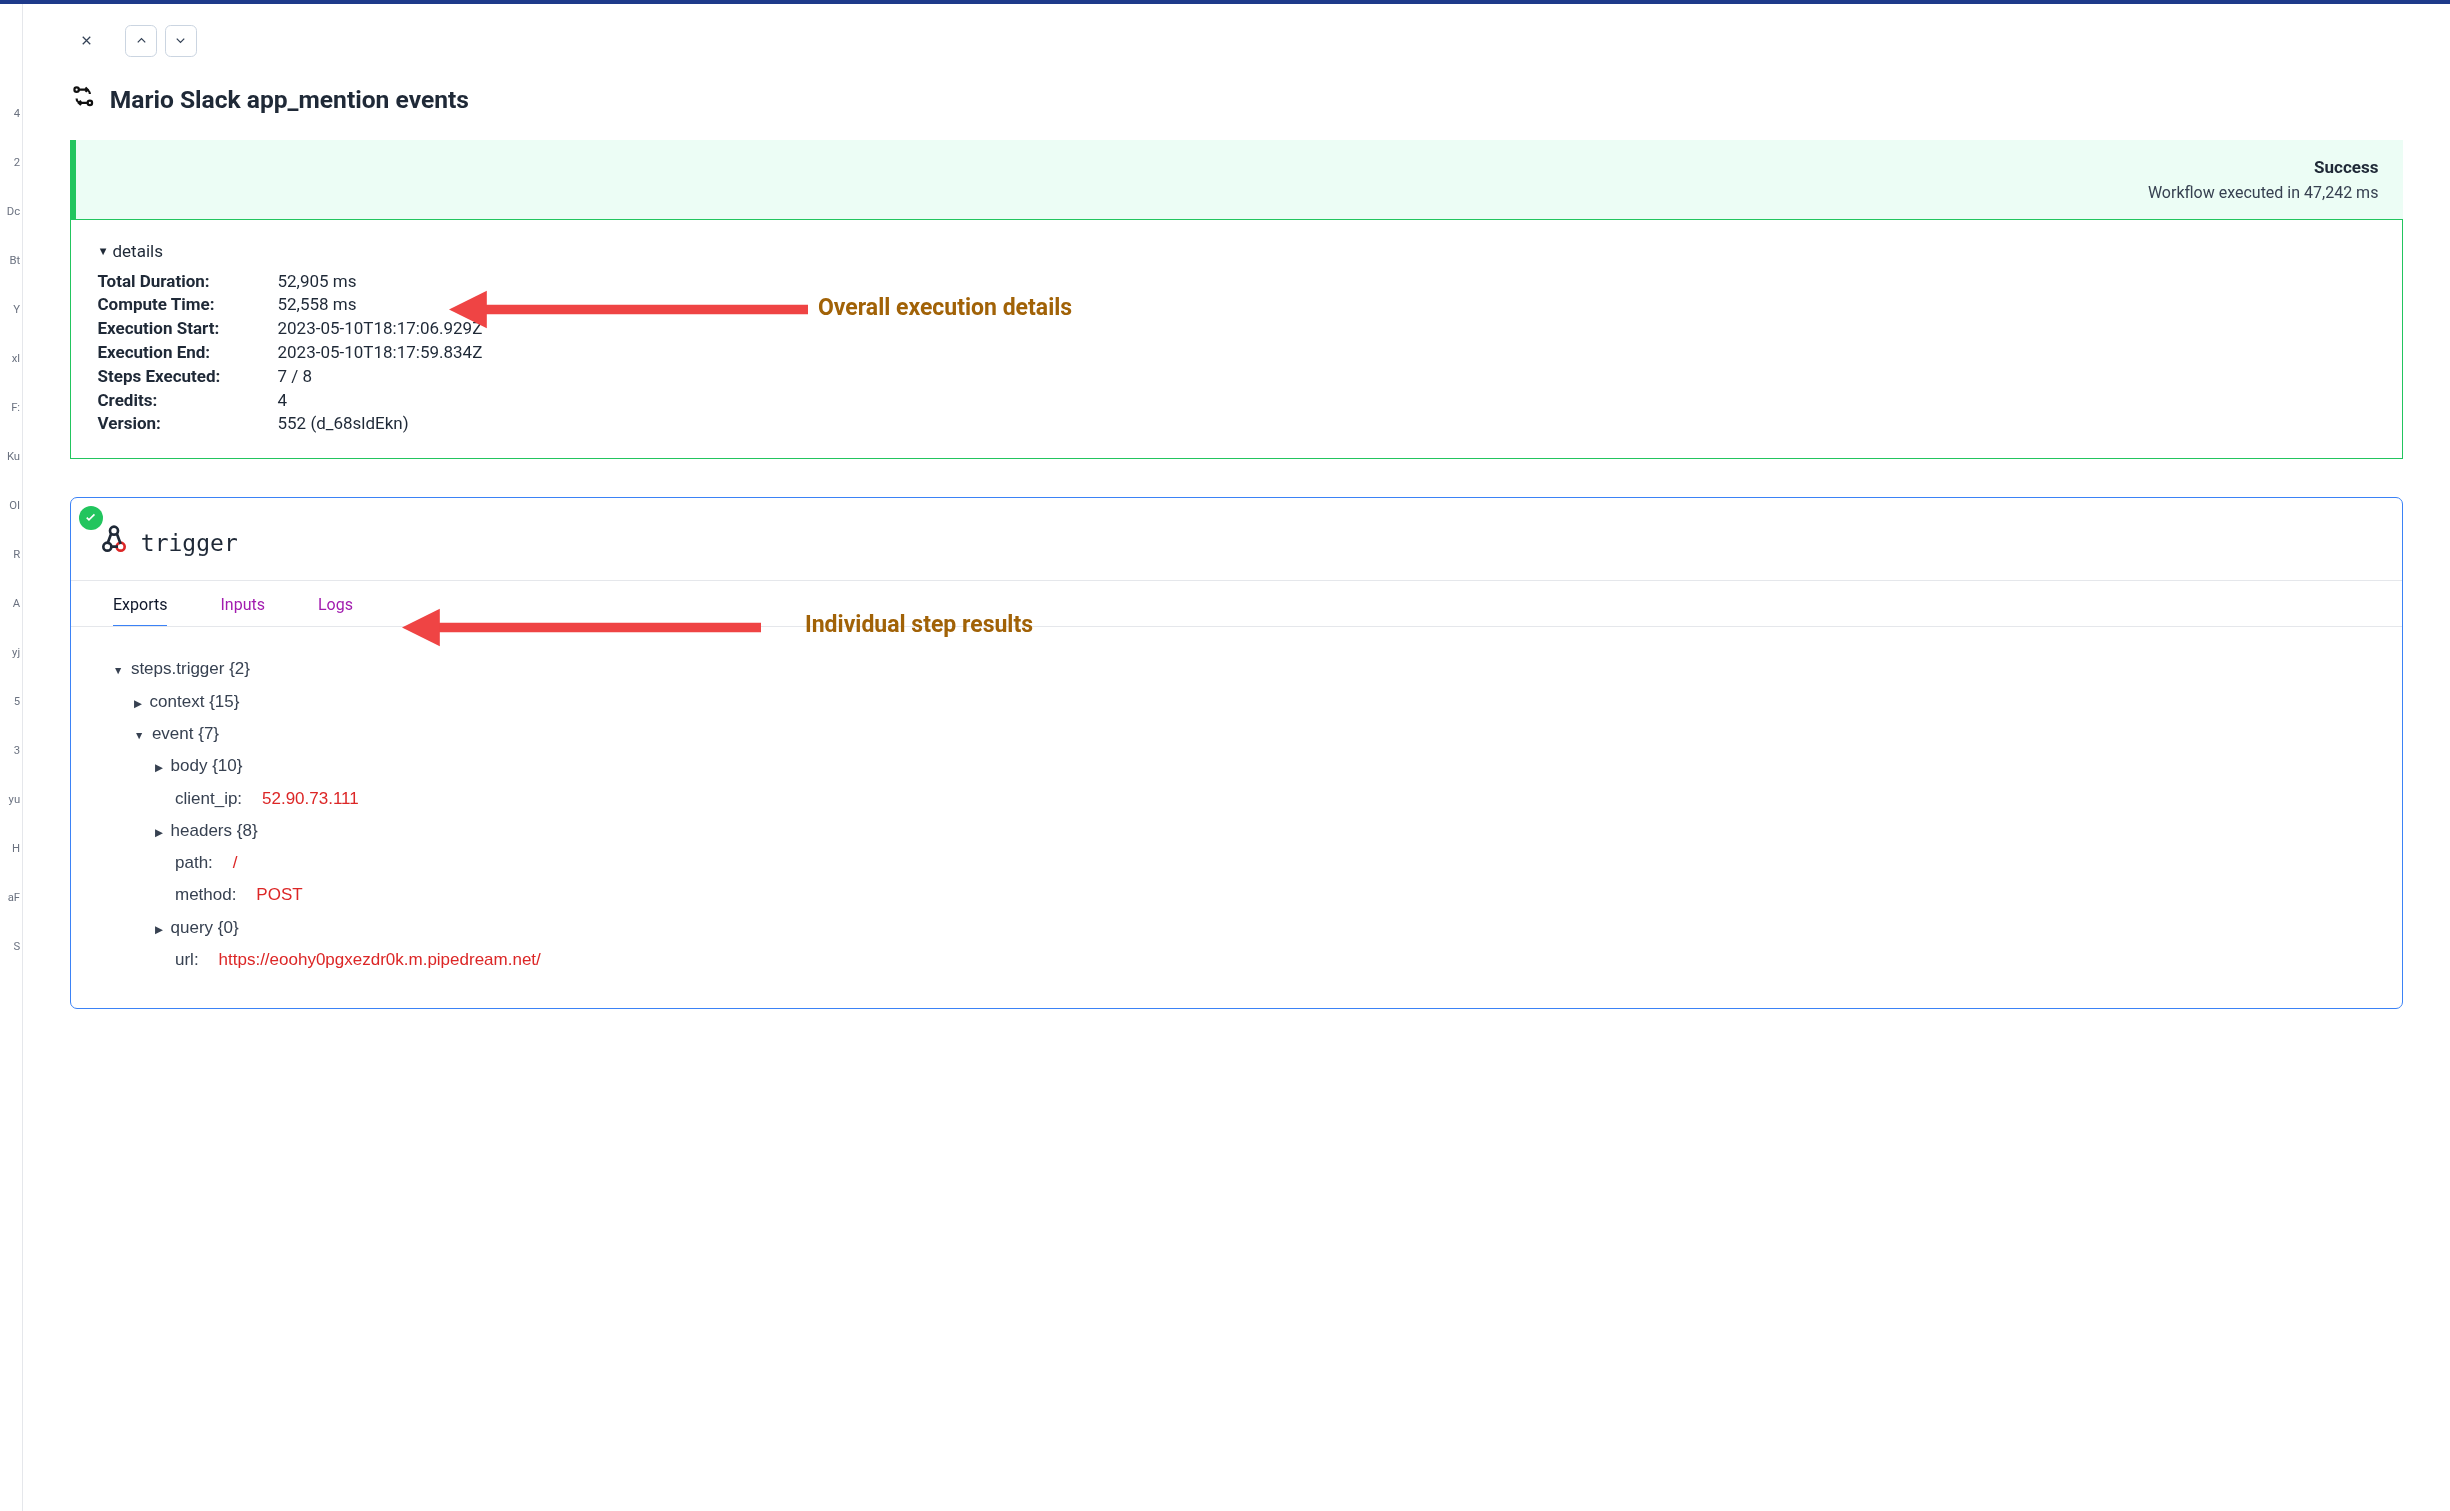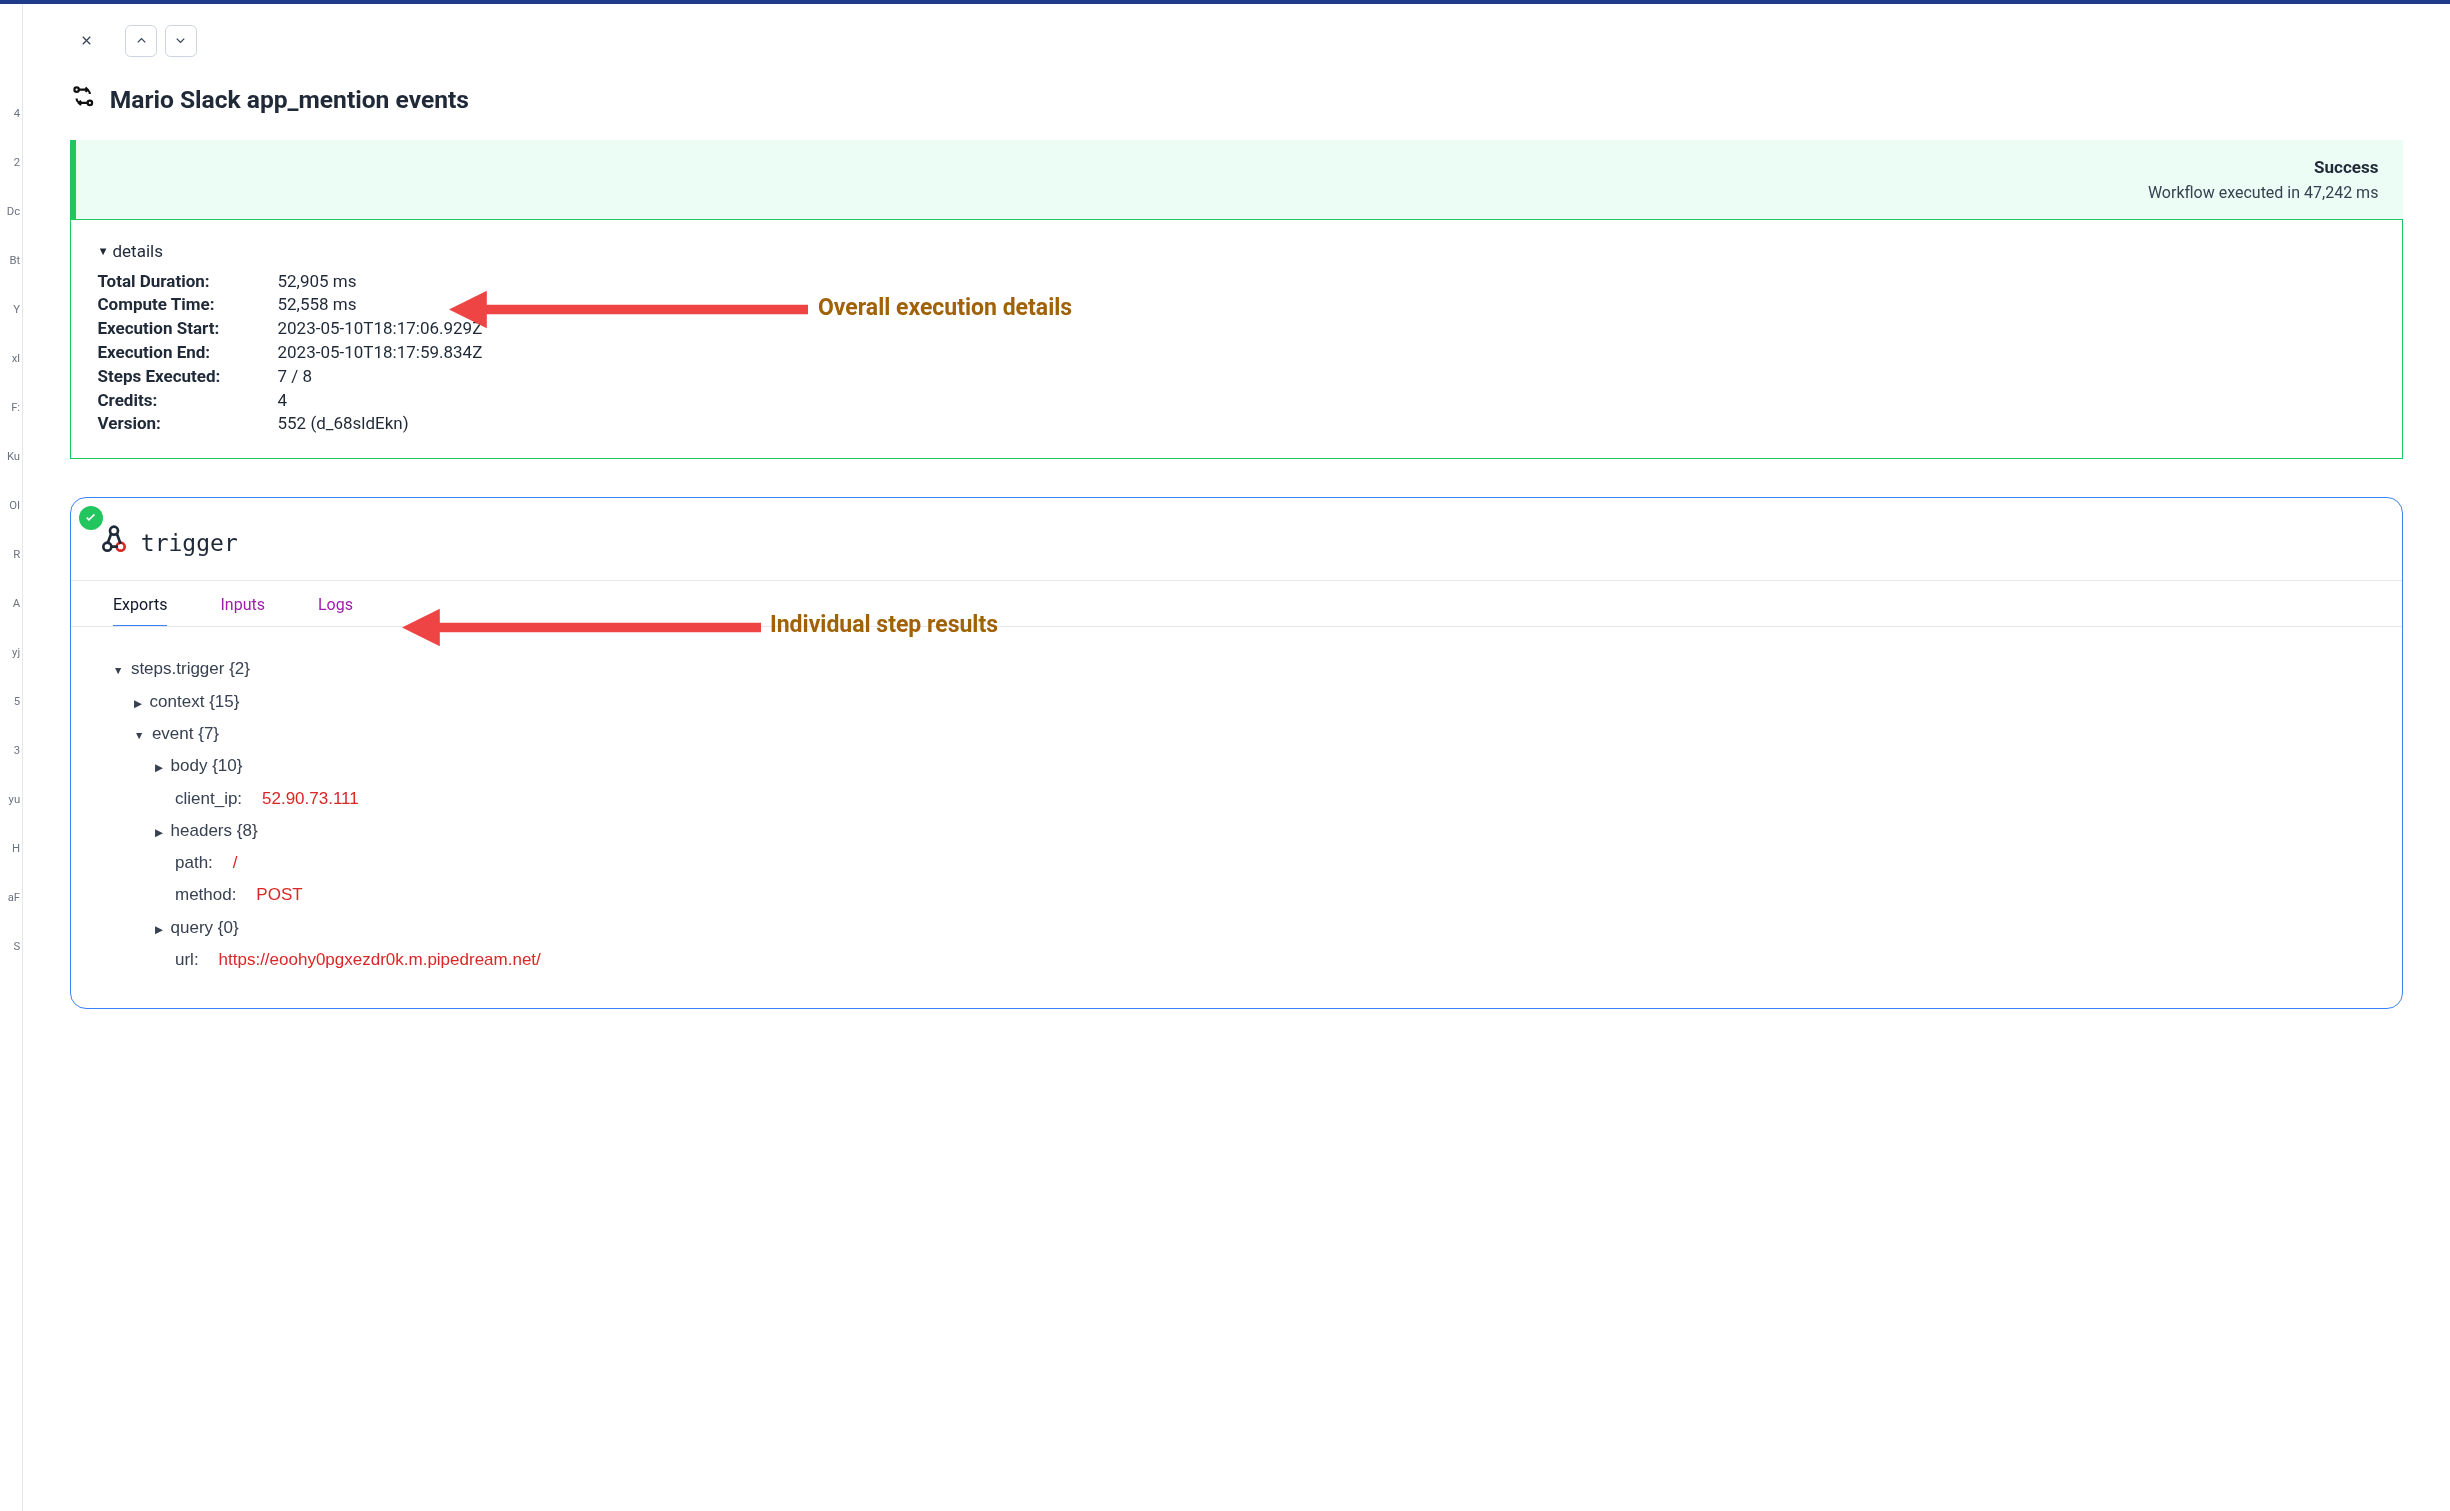--- a/index.html
+++ b/index.html
@@ -71,21 +71,21 @@
     display:flex; align-items:center; gap:3.8px;
     font-size:17px;
     margin-bottom:9.5px;
     cursor:pointer;
   }
   .tri { font-size:11.3px; }
   .kv { display:grid; grid-template-columns: 180px auto; row-gap:3.8px; font-size:17px; }
   .kv .k { font-weight:700; }
   .trigger-box {
     border: 1.9px solid #3b82f6;
-    border-radius: 16px;
+    border-radius: 7px;
     position: relative;
     padding: 0;
   }
   .check-badge {
     position:absolute; top:7.6px; left:7.6px;
     width:24.6px; height:24.6px; border-radius:50%;
     background:#22c55e;
     display:flex; align-items:center; justify-content:center;
   }
   .check-badge svg { width:13.2px; height:13.2px; stroke:#fff; }
@@ -253,21 +253,21 @@
       <div class="tab">Inputs</div>
       <div class="tab">Logs</div>
     </div>
 
     <div class="arrow" style="left:331px; top:106px; width:359px; height:47px;">
       <svg viewBox="0 0 380 50" preserveAspectRatio="none">
         <path d="M380 25 L30 25" stroke="#ef4444" stroke-width="10" fill="none"></path>
         <path d="M0 25 L40 5 L40 45 Z" fill="#ef4444"></path>
       </svg>
     </div>
-    <div class="annot" style="left:699px; top:113px;">Individual step results</div>
+    <div class="annot" style="left:734px; top:113px;">Individual step results</div>
 
     <div class="tree">
       <div class="node">
           <span class="tri-d"></span>
           <span>steps.trigger {2}</span>
         </div>
       <div class="node ind1">
           <span class="tri-r"></span>
           <span>context {15}</span>
         </div>

